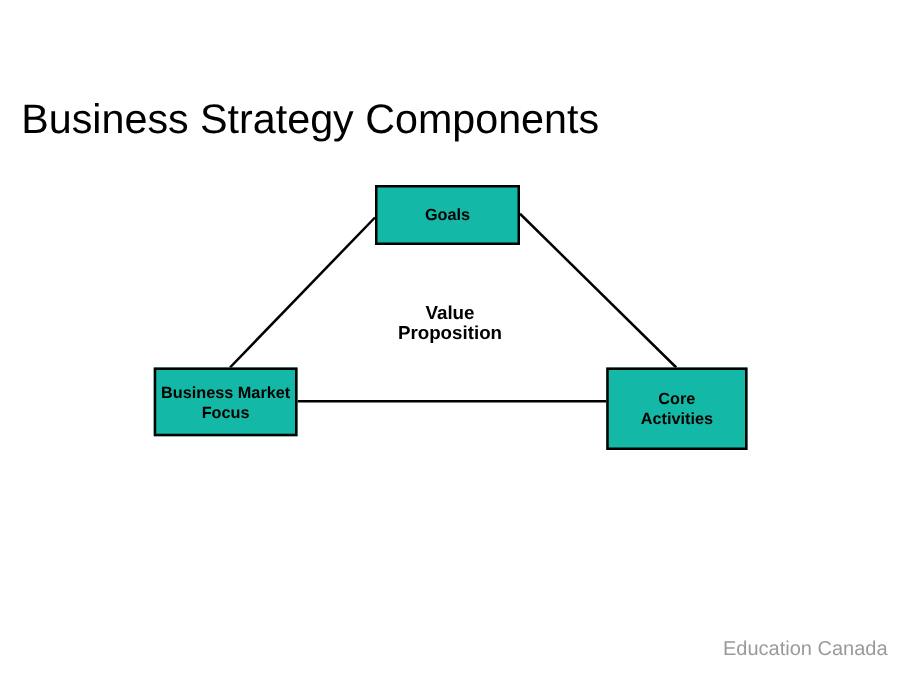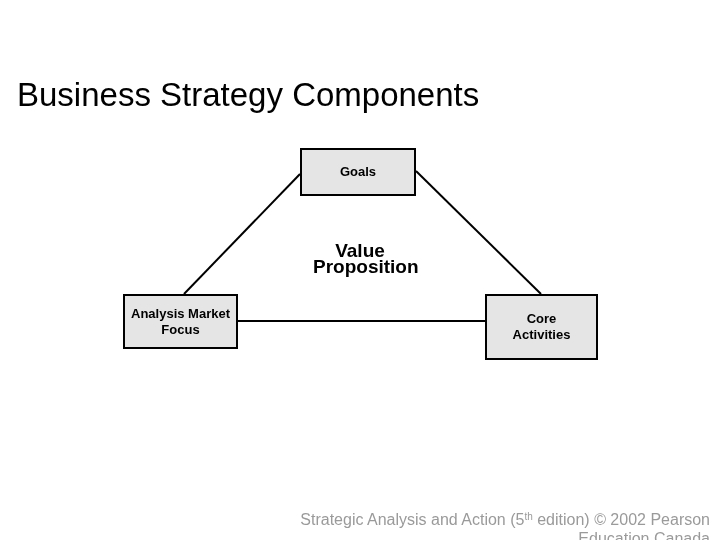--- a/index.html
+++ b/index.html
@@ -25,21 +25,21 @@
   }
   .connectors {
     position: absolute;
     left: 0;
     top: 0;
     width: 720px;
     height: 540px;
   }
   .shape-box {
     position: absolute;
-    background: #e5e5e5;
+    background: #14b8a6;
     border: 2px solid #000000;
     display: flex;
     align-items: center;
     justify-content: center;
     text-align: center;
     font-size: 13px;
     font-weight: 700;
     color: #000000;
     line-height: 16px;
   }
@@ -47,21 +47,21 @@
   .box-pmf      { left: 123px; top: 294px; width: 115px; height: 55px; }
   .box-core     { left: 485px; top: 294px; width: 113px; height: 66px; }
   .box-core .box-label { display: inline-block; max-width: 70px; }
   .box-pmf  .box-label { display: inline-block; max-width: 110px; }
   .center-label {
     position: absolute;
     left: 313px;
     top: 243px;
     width: 94px;
     text-align: center;
-    font-size: 19px;
+    font-size: 15px;
     font-weight: 700;
     line-height: 16px;
     color: #000000;
   }
   .footer-citation {
     position: absolute;
     right: 10px;
     top: 510px;
     text-align: right;
     font-size: 16px;
@@ -88,27 +88,24 @@
     <line x1="238" y1="321" x2="485" y2="321" stroke="#000000" stroke-width="2"></line>
   </svg>
 
   <div class="shape-box box-goals">
     <span class="box-label">Goals</span>
   </div>
 
   <div class="center-label">Value Proposition</div>
 
   <div class="shape-box box-pmf">
-    <span class="box-label">Analysis Market Focus</span>
+    <span class="box-label">Business Market Focus</span>
   </div>
 
   <div class="shape-box box-core">
     <span class="box-label">Core Activities</span>
   </div>
 
   <div class="footer-citation">
-    <div>
-      <span>Strategic Analysis and Action (5</span><sup>th</sup><span> edition) © 2002 Pearson</span>
-    </div>
     <div>Education Canada</div>
   </div>
 
 </div>
 
 </body></html>

